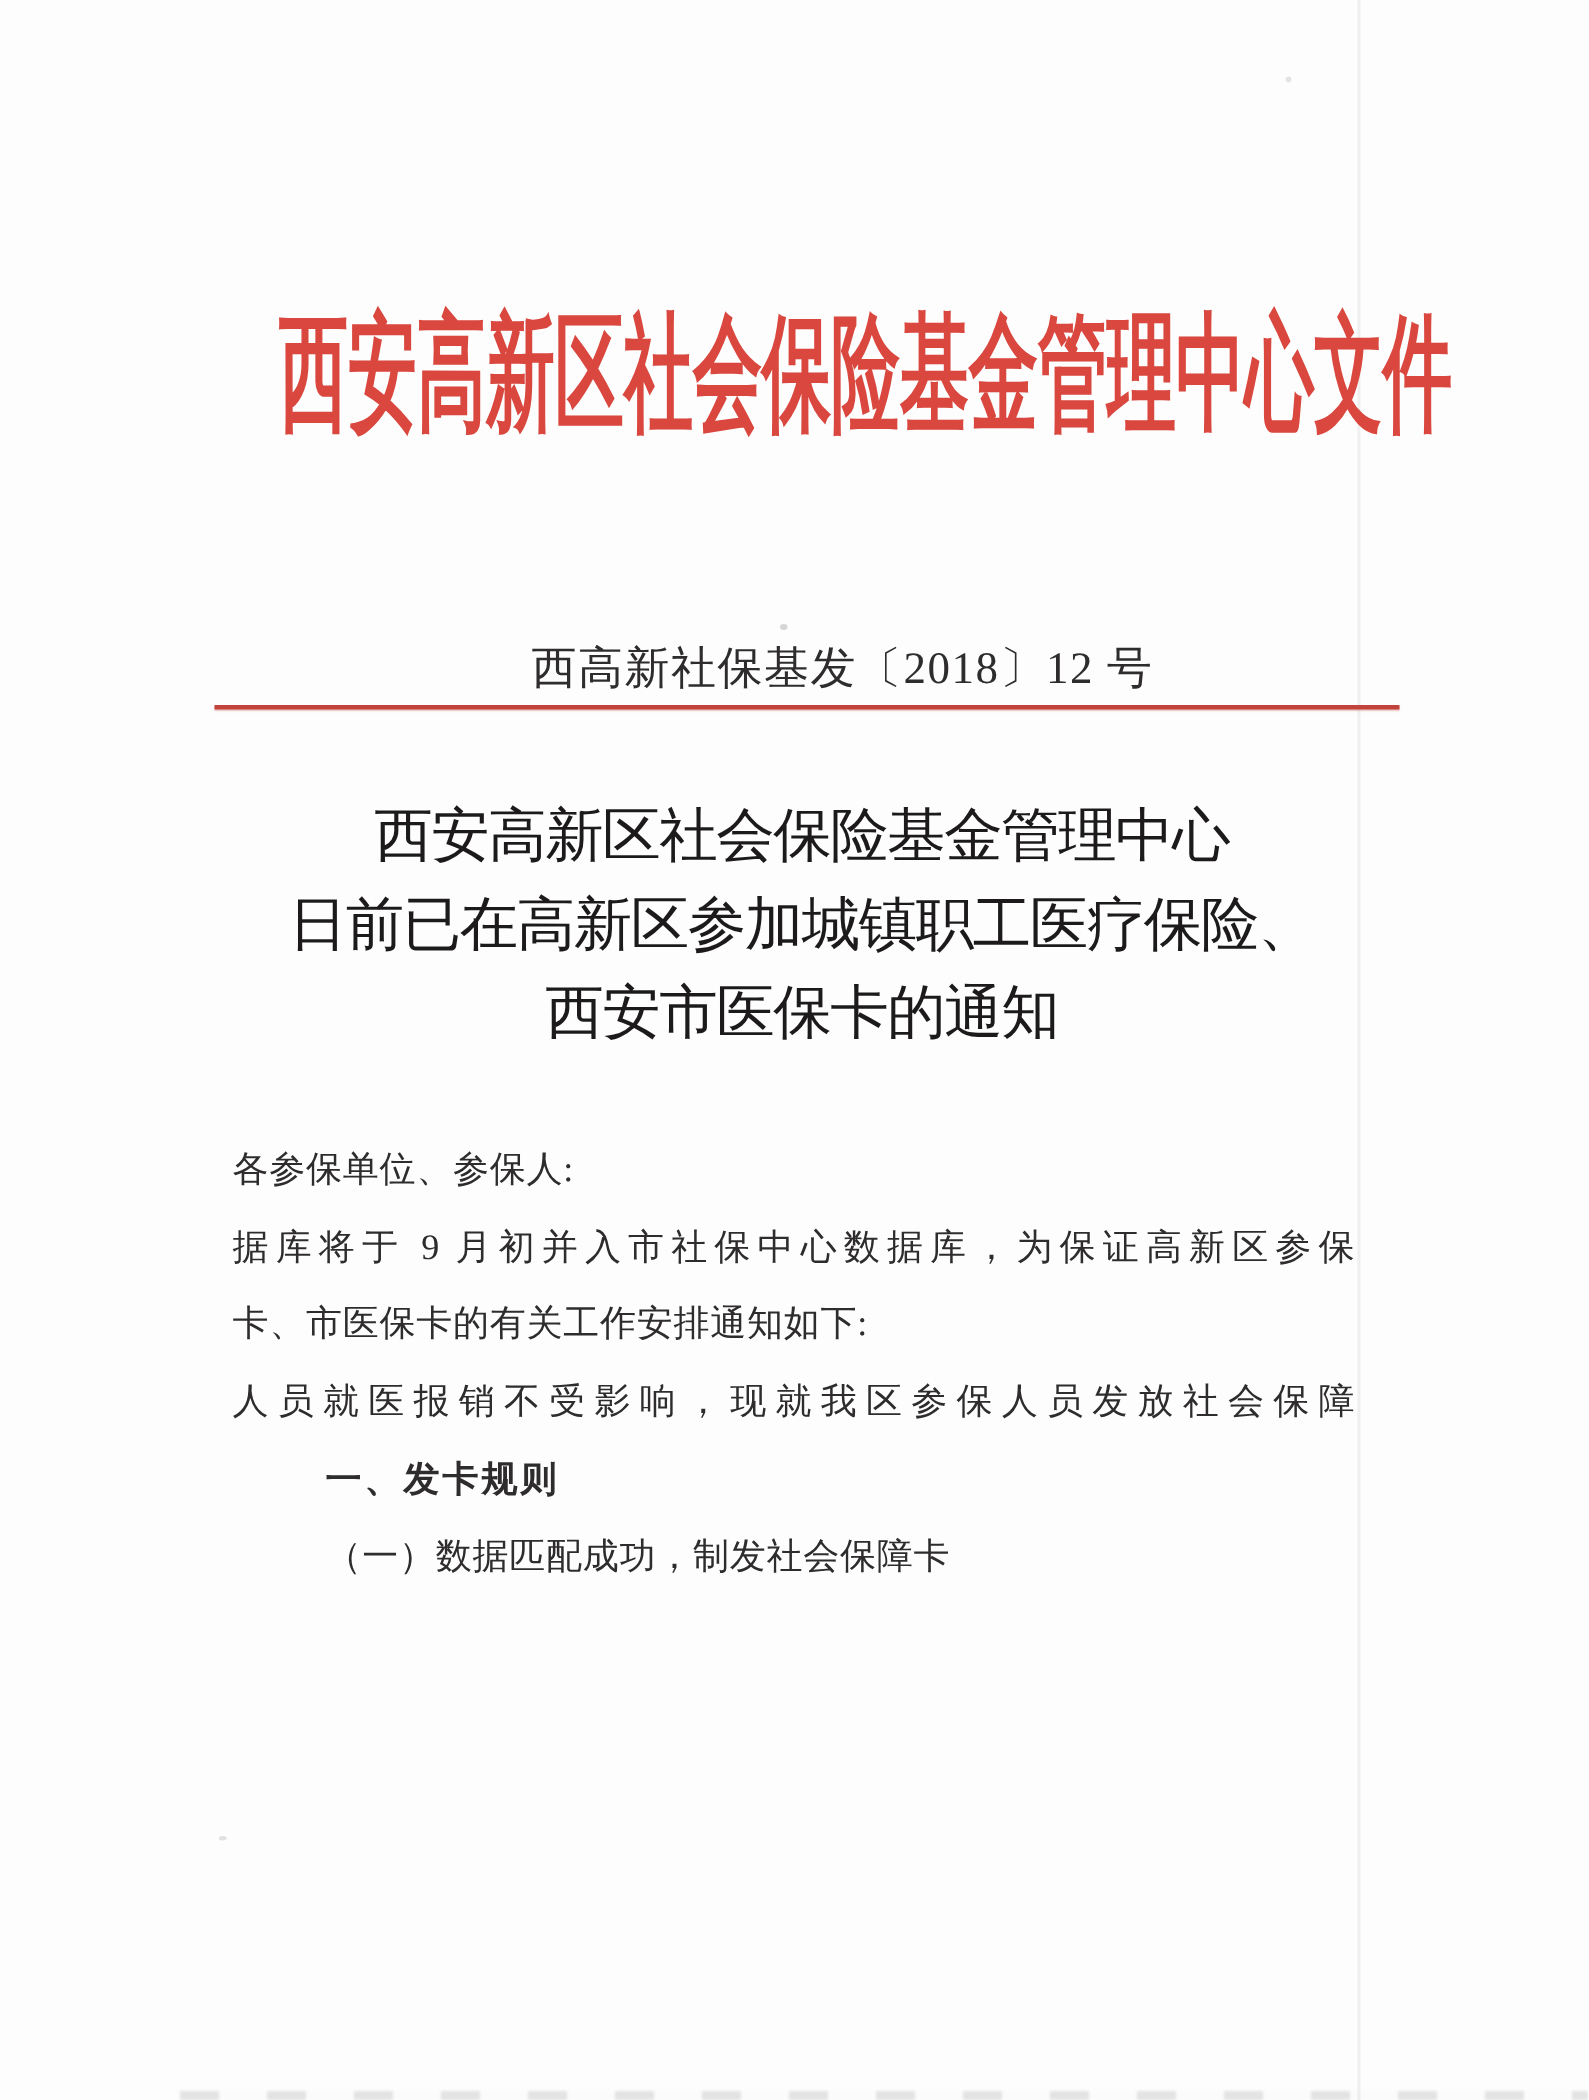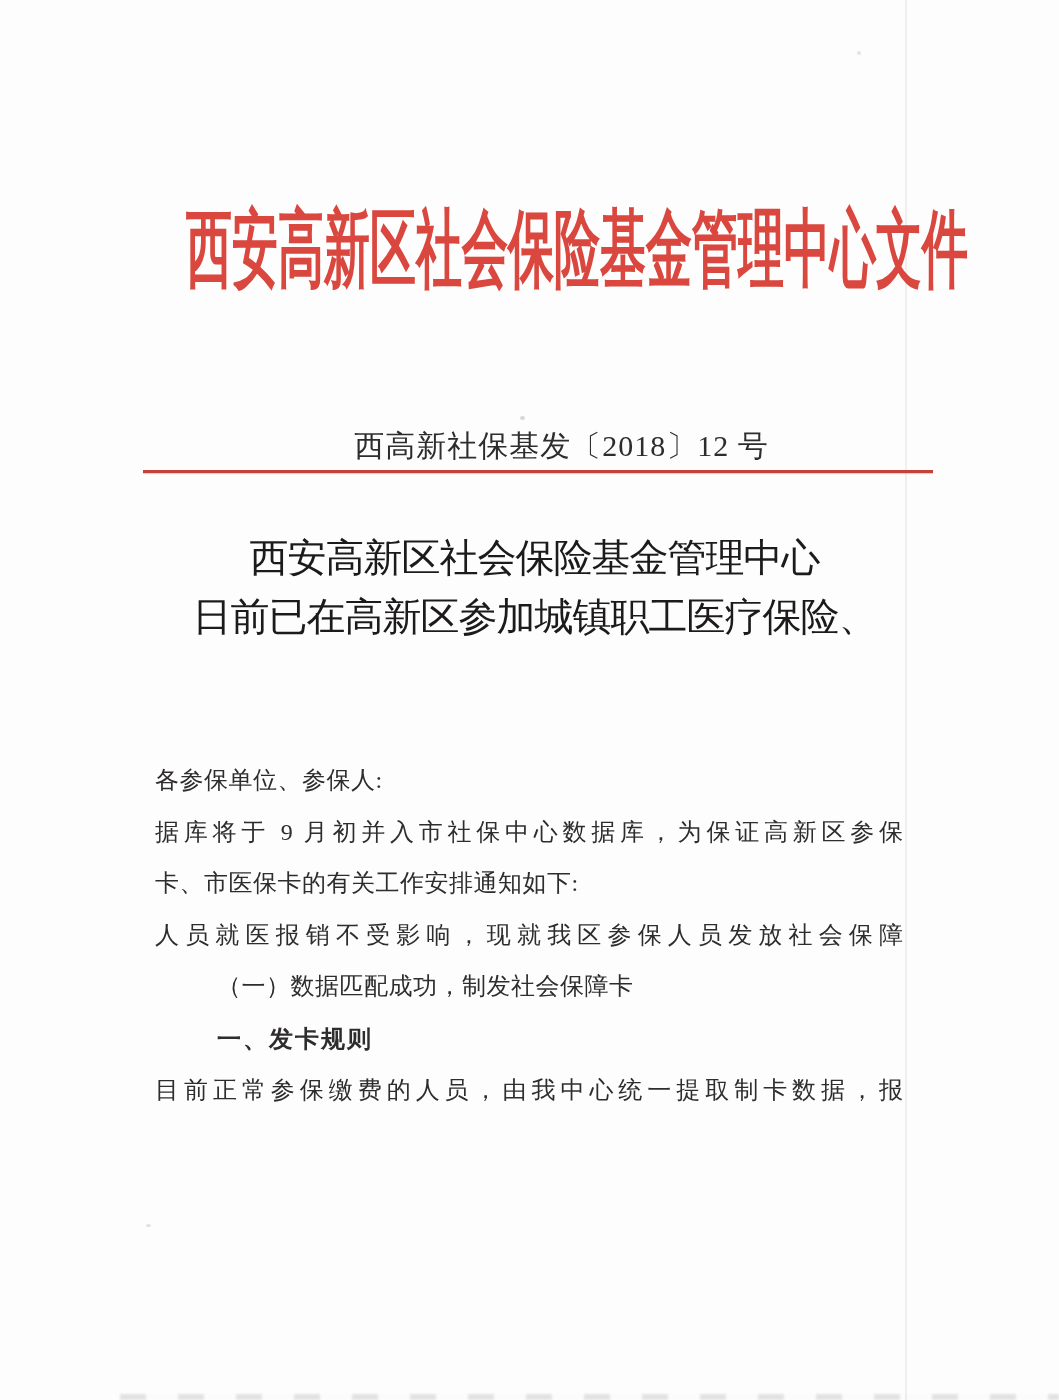--- a/index.html
+++ b/index.html
@@ -117,27 +117,27 @@
     <span class="banner-text">西安高新区社会保险基金管理中心文件</span>
   </div>
 
   <div class="doc-number">西高新社保基发〔2018〕12 号</div>
 
   <div class="red-rule"></div>
 
   <div class="title">
     <div class="title-line">西安高新区社会保险基金管理中心</div>
     <div class="title-line">日前已在高新区参加城镇职工医疗保险、</div>
+    <div class="title-line">西安市医保卡的通知</div>
   </div>
 
   <div class="body-text">
     <div class="line">各参保单位、参保人:</div>
     <div class="line justify">据库将于 9 月初并入市社保中心数据库，为保证高新区参保</div>
     <div class="line">卡、市医保卡的有关工作安排通知如下:</div>
     <div class="line justify">人员就医报销不受影响，现就我区参保人员发放社会保障</div>
+    <div class="line indent hei">一、发卡规则</div>
     <div class="line indent">（一）数据匹配成功，制发社会保障卡</div>
-    <div class="line indent hei">一、发卡规则</div>
-    <div class="line justify">目前正常参保缴费的人员，由我中心统一提取制卡数据，报</div>
   </div>
 
   <div class="bottom-smudge"></div>
 
 </div>
 
 </body></html>

